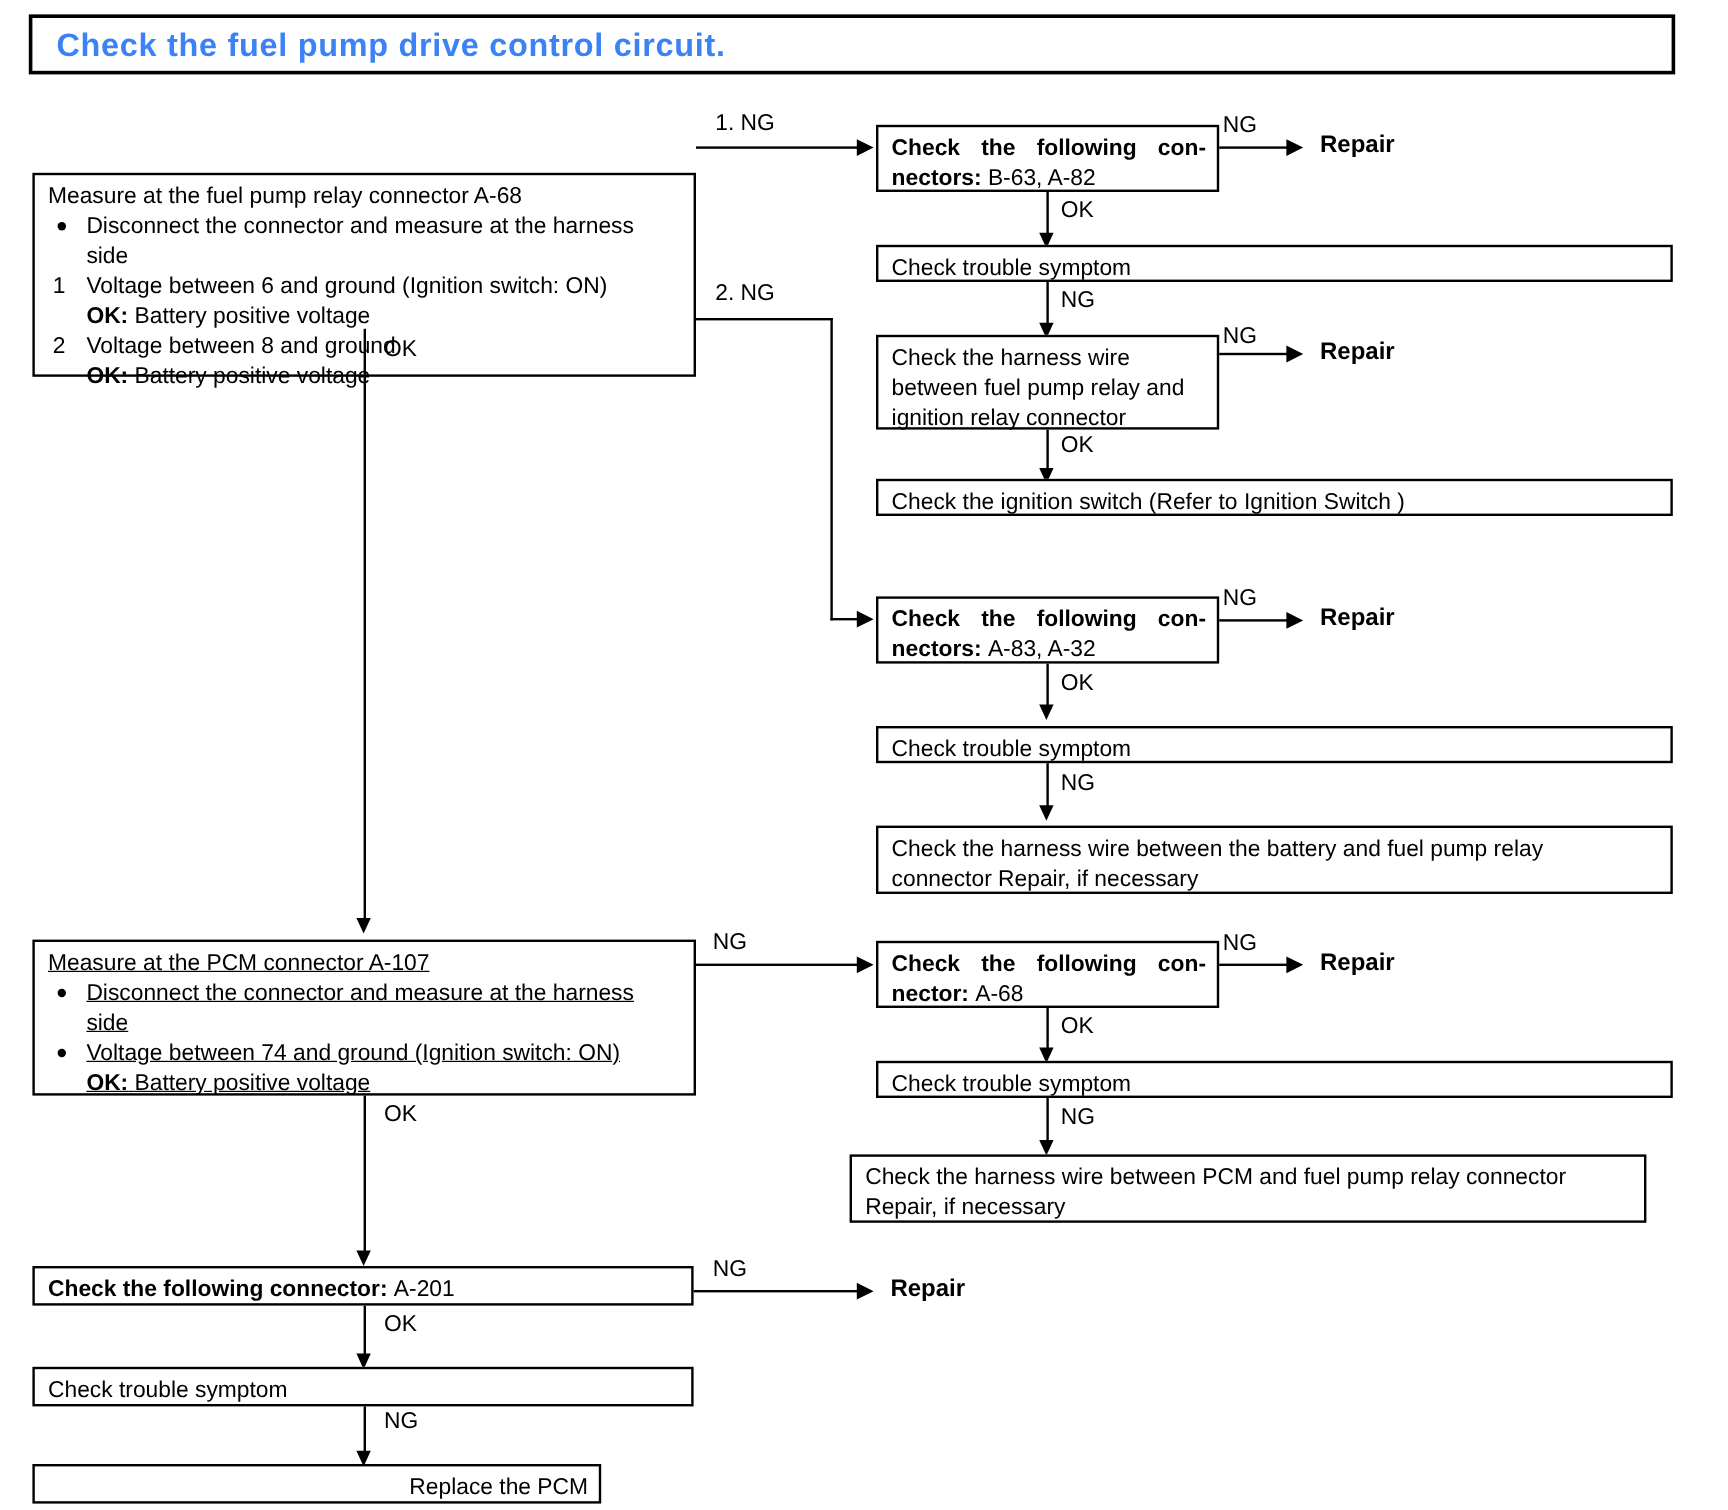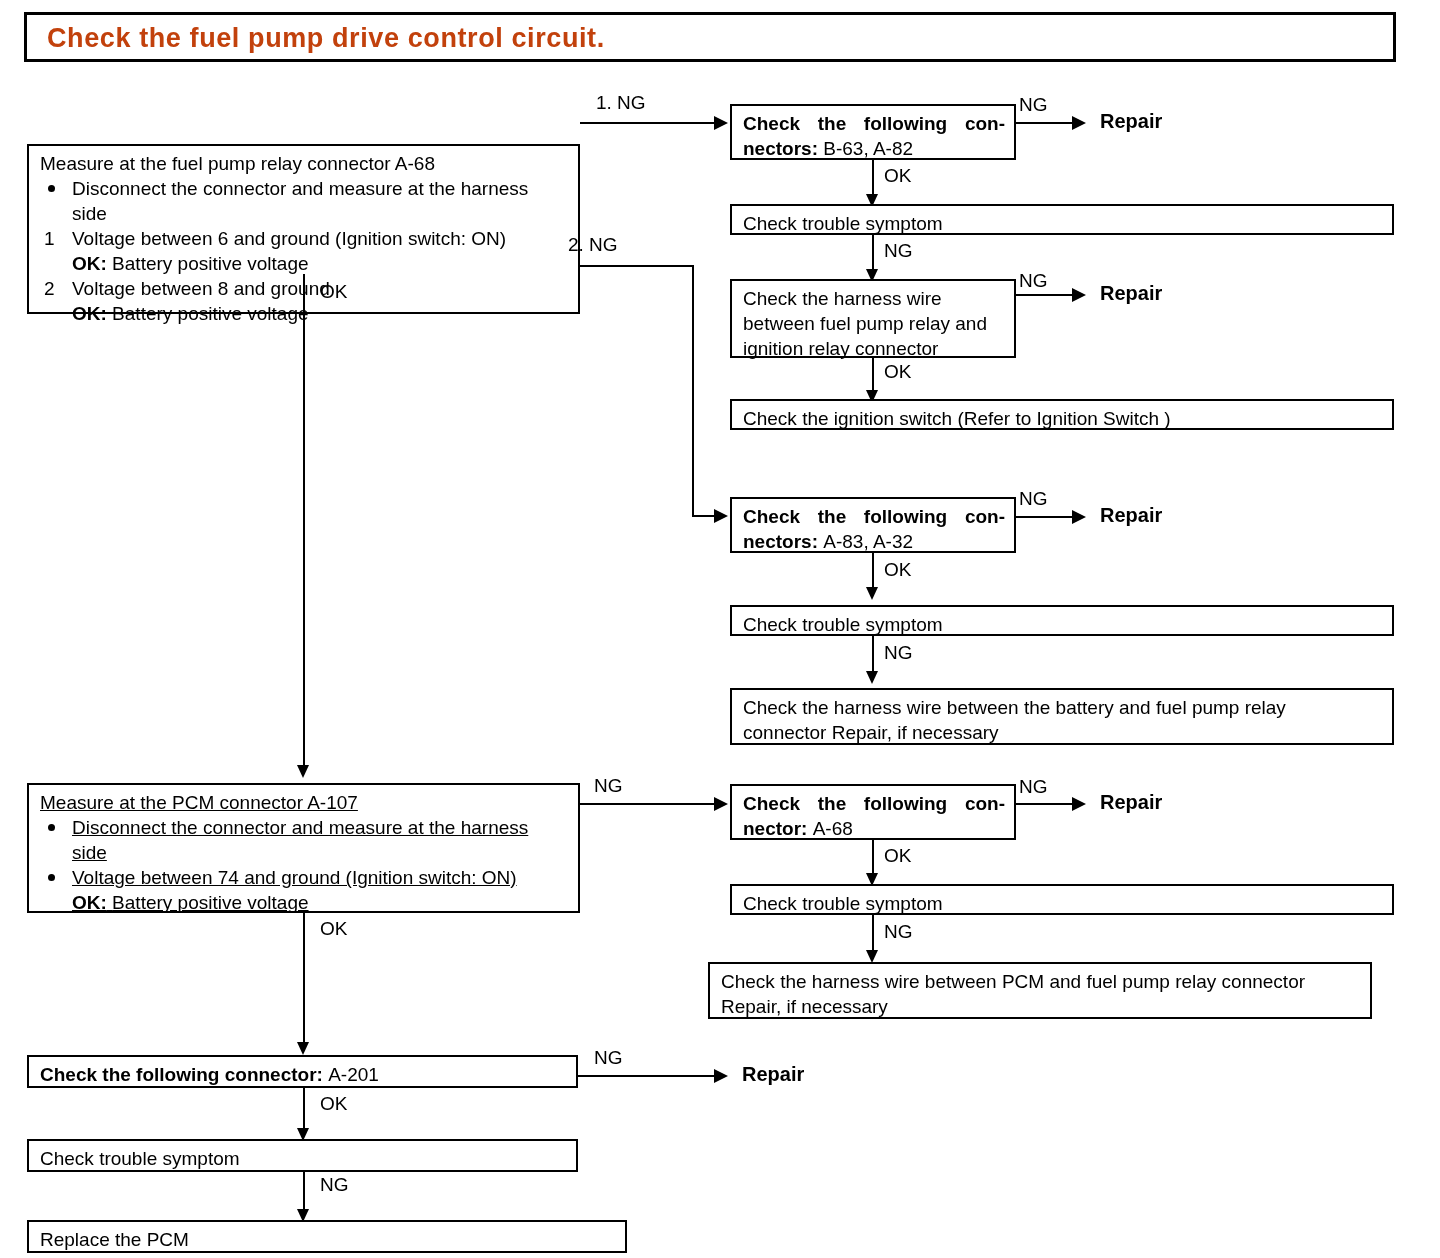--- a/index.html
+++ b/index.html
@@ -34,21 +34,21 @@
   .title-box {
     position: absolute;
     box-sizing: border-box;
     border: 3px solid #000;
     background: #fff;
     font-size: 27px;
     font-weight: bold;
     letter-spacing: 0.6px;
     line-height: 34px;
     padding: 6px 10px 24px 20px;
-    color: #c2410c;
+    color: #3b82f6;
   }
 
   .b { font-weight: bold; }
 
   
   .just {
     text-align: justify;
     text-align-last: left;
   }
   .just .ln1 {
@@ -153,21 +153,21 @@
     <span class="meas-sub">
       <span class="b">OK:</span>
       <span>Battery positive voltage</span>
     </span>
   </div>
 
   <div class="lbl" style="left:596px; top:92px;">1. NG</div>
   <div class="hline" style="left:580px; top:122px; width:136px;"></div>
   <div class="arrow-r" style="left:714px; top:116px;"></div>
 
-  <div class="lbl" style="left:568px; top:234px;text-align:center;">2. NG</div>
+  <div class="lbl" style="left:596px; top:234px;text-align:center;">2. NG</div>
   <div class="hline" style="left:580px; top:265px; width:114px;"></div>
   <div class="vline" style="left:692px; top:265px; height:252px;"></div>
   <div class="hline" style="left:692px; top:515px; width:24px;"></div>
   <div class="arrow-r" style="left:714px; top:509px;"></div>
 
   <div class="lbl" style="left:320px; top:281px;">OK</div>
   <div class="vline" style="left:303px; top:274px; height:496px;"></div>
   <div class="arrow-d" style="left:297px; top:765px;"></div>
 
   <div class="box just" style="left:730px; top:104px; width:286px; height:56px; font-weight:bold;">
@@ -293,15 +293,15 @@
   <div class="lbl" style="left:320px; top:1093px;">OK</div>
   <div class="vline" style="left:303px; top:1088px; height:44px;"></div>
   <div class="arrow-d" style="left:297px; top:1128px;"></div>
 
   <div class="box" style="left:27px; top:1139px; width:551px; height:33px;">Check trouble symptom</div>
 
   <div class="lbl" style="left:320px; top:1174px;">NG</div>
   <div class="vline" style="left:303px; top:1172px; height:41px;"></div>
   <div class="arrow-d" style="left:297px; top:1209px;"></div>
 
-  <div class="box" style="left:27px; top:1220px; width:600px; height:33px;">Replace the PCM</div>
+  <div class="box" style="left:27px; top:1220px; width:474px; height:33px;text-align:right;">Replace the PCM</div>
 
 </div>
 
 </body></html>

